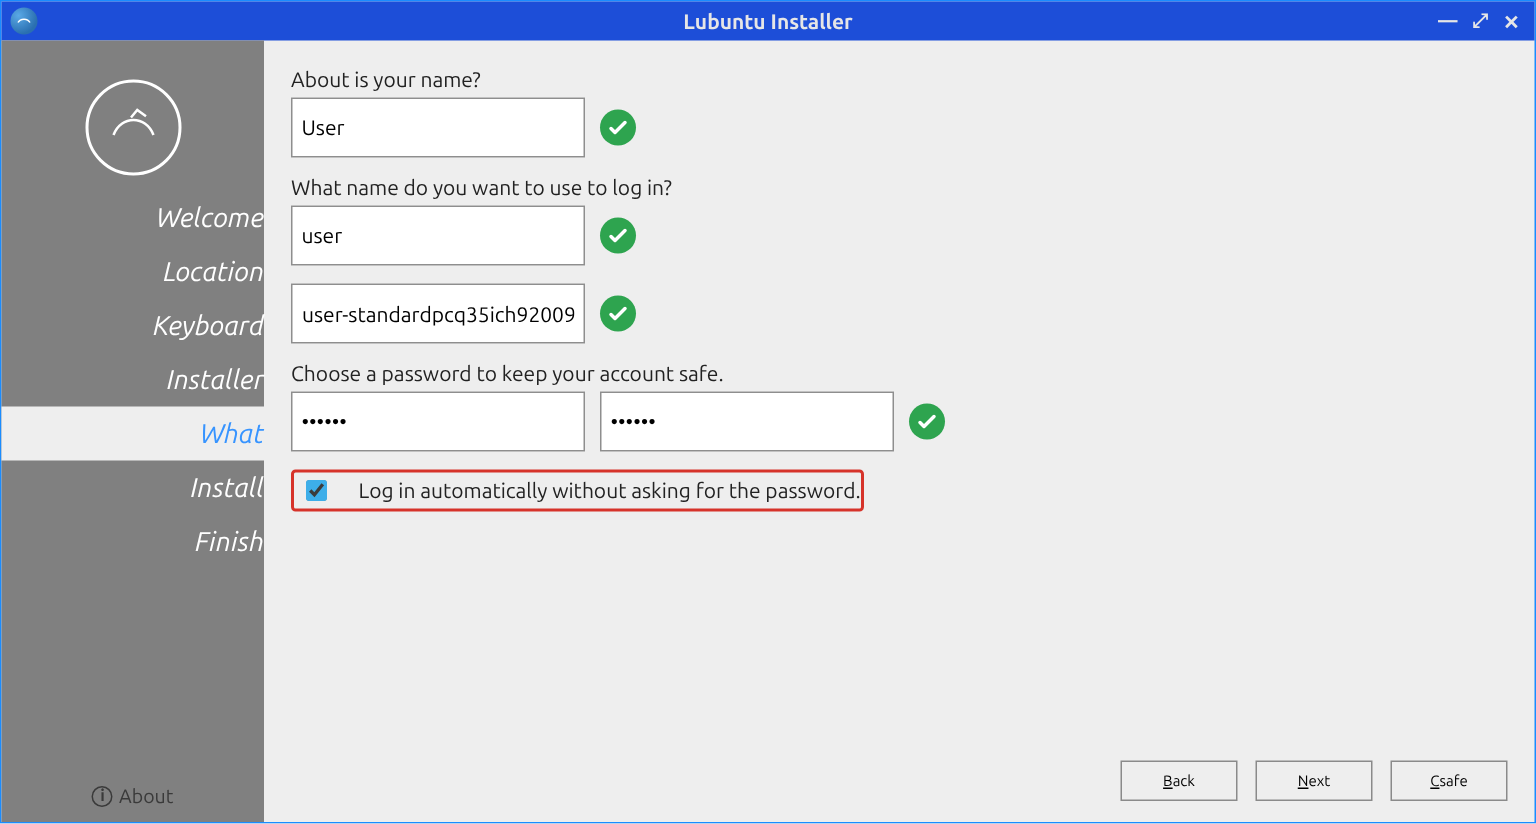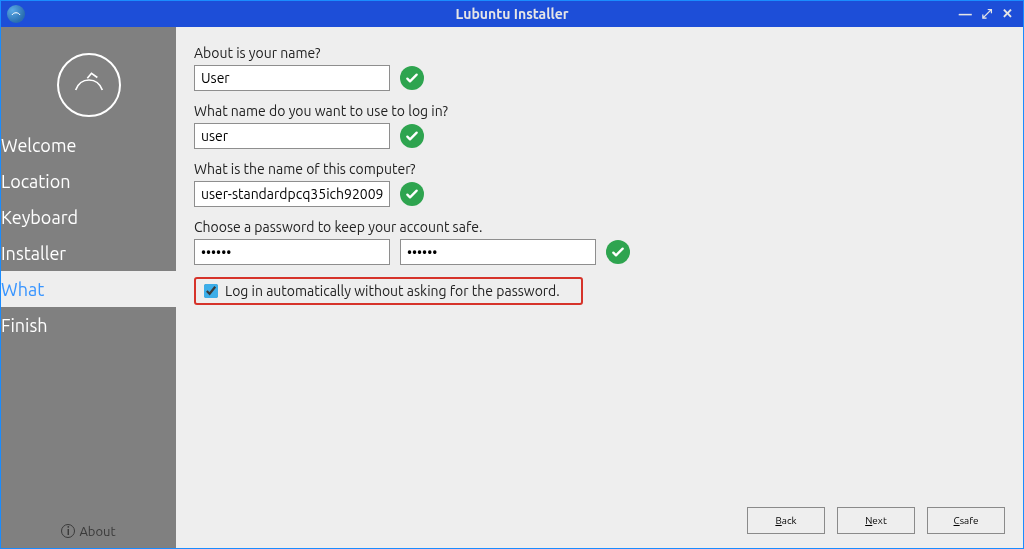--- a/index.html
+++ b/index.html
@@ -57,22 +57,22 @@
   .logo {
     width: 64px; height: 64px; margin-top: 26px; margin-bottom: 10px;
     border: 2px solid #fff; border-radius: 50%;
     display:flex; align-items:center; justify-content:center;
   }
   .logo svg { width: 40px; height:40px; stroke:#fff; fill:none; stroke-width:2; }
   .steps {
     width: 100%; display:flex; flex-direction:column;
   }
   .step {
-    height: 36px; line-height:36px; text-align:left;
-    font-size: 18px; color:#ffffff;
+    height: 36px; line-height:36px; text-align:right;
+    font-size: 18px; color:#ffffff;font-style:italic;
   }
   .step.active {
     background: #eeeeee; color:#3794ff;
   }
   .about {
     position:absolute; bottom:10px; left:0; right:0;
     text-align:center; color:#3a3a3a; font-size:13px;
     display:flex; align-items:center; justify-content:center; gap:4px;
   }
   .about .info-icon {
@@ -82,37 +82,37 @@
   }
 
   .main {
     flex:1; position:relative; padding: 18px 18px 0 18px;
     display:flex; flex-direction:column;
   }
   .form-group { margin-bottom: 12px; }
   .form-label { color:#222; margin-bottom:4px; }
   .row { display:flex; align-items:center; gap:10px; }
   input[type=text], input[type=password] {
-    height: 26px; border:1px solid #8e8e8e; background:#fff;
+    height: 40px; border:1px solid #8e8e8e; background:#fff;
     padding: 2px 6px; font-size:14px; font-family:inherit;
     outline:none;
   }
   .w-name { width: 196px; }
   .w-comp { width: 196px; }
   .w-pass { width: 196px; }
   .check-badge {
     width:24px; height:24px; border-radius:50%;
     background:#2ea44f; display:flex; align-items:center; justify-content:center;
   }
   .check-badge svg { width:16px; height:16px; }
 
   .autologin-wrap {
     border: 2.5px solid #d6332a; border-radius:3px;
-    padding: 2px 21px 2px 4px;
-    display:inline-flex; align-items:center; gap:4px;
+    padding: 2px 0 2px 4px;
+    display:inline-flex; align-items:center; gap:18px;
     color:#222;
     width: fit-content;
   }
   .autologin-wrap input[type=checkbox]{
     width:14px; height:14px; accent-color:#3daee9;
   }
 
   .footer {
     position:absolute; bottom:14px; right:18px;
     display:flex; gap:12px;
@@ -150,20 +150,21 @@
           <path d="M8 30 C14 14, 34 14, 40 30"></path>
           <path d="M22 16 L27 10 L34 15"></path>
         </svg>
       </div>
       <div class="steps">
         <div class="step">Welcome</div>
         <div class="step">Location</div>
         <div class="step">Keyboard</div>
         <div class="step">Installer</div>
         <div class="step active">What</div>
+        <div class="step">Install</div>
         <div class="step">Finish</div>
       </div>
       <div class="about">
         <span class="info-icon">i</span>
         <span>About</span>
       </div>
     </div>
 
     <div class="main">
 
@@ -185,21 +186,20 @@
           <input type="text" class="w-name" value="user" style="">
           <span class="check-badge">
             <svg viewBox="0 0 24 24">
                 <path d="M5 13l4 4 10-10" stroke="#fff" stroke-width="3.5" fill="none" stroke-linecap="round" stroke-linejoin="round"></path>
               </svg>
           </span>
         </div>
       </div>
 
       <div class="form-group">
-        <div class="form-label">What is the name of this computer?</div>
         <div class="row">
           <input type="text" class="w-comp" value="user-standardpcq35ich92009" style="">
           <span class="check-badge">
             <svg viewBox="0 0 24 24">
                 <path d="M5 13l4 4 10-10" stroke="#fff" stroke-width="3.5" fill="none" stroke-linecap="round" stroke-linejoin="round"></path>
               </svg>
           </span>
         </div>
       </div>
 

